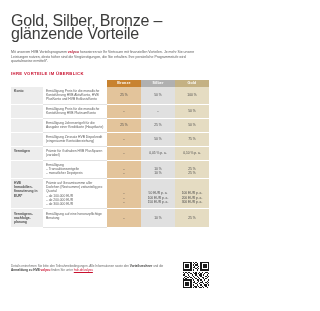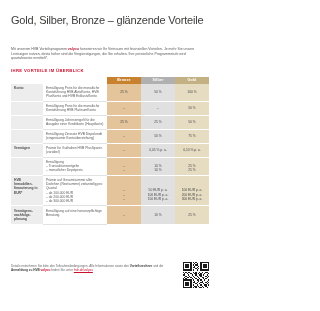--- a/index.html
+++ b/index.html
@@ -12,25 +12,25 @@
   }
   .page{
     width:220px;height:311px;
     box-sizing:border-box;
     padding:14px 11px 0 11px;
     position:relative;
   }
 
   
   .headline{
-    font-size:11px;
+    font-size:16px;
     line-height:13px;
     color:#3c3c3b;
     letter-spacing:-0.2px;
-    margin:0 0 20px 0;
+    margin:0 0 10px 0;
     font-weight:400;
   }
 
   
   .intro{
     font-size:3.5px;
     line-height:4.6px;
     color:#5a5a5a;
     margin:0 0 7px 0;
     max-width:196px;

